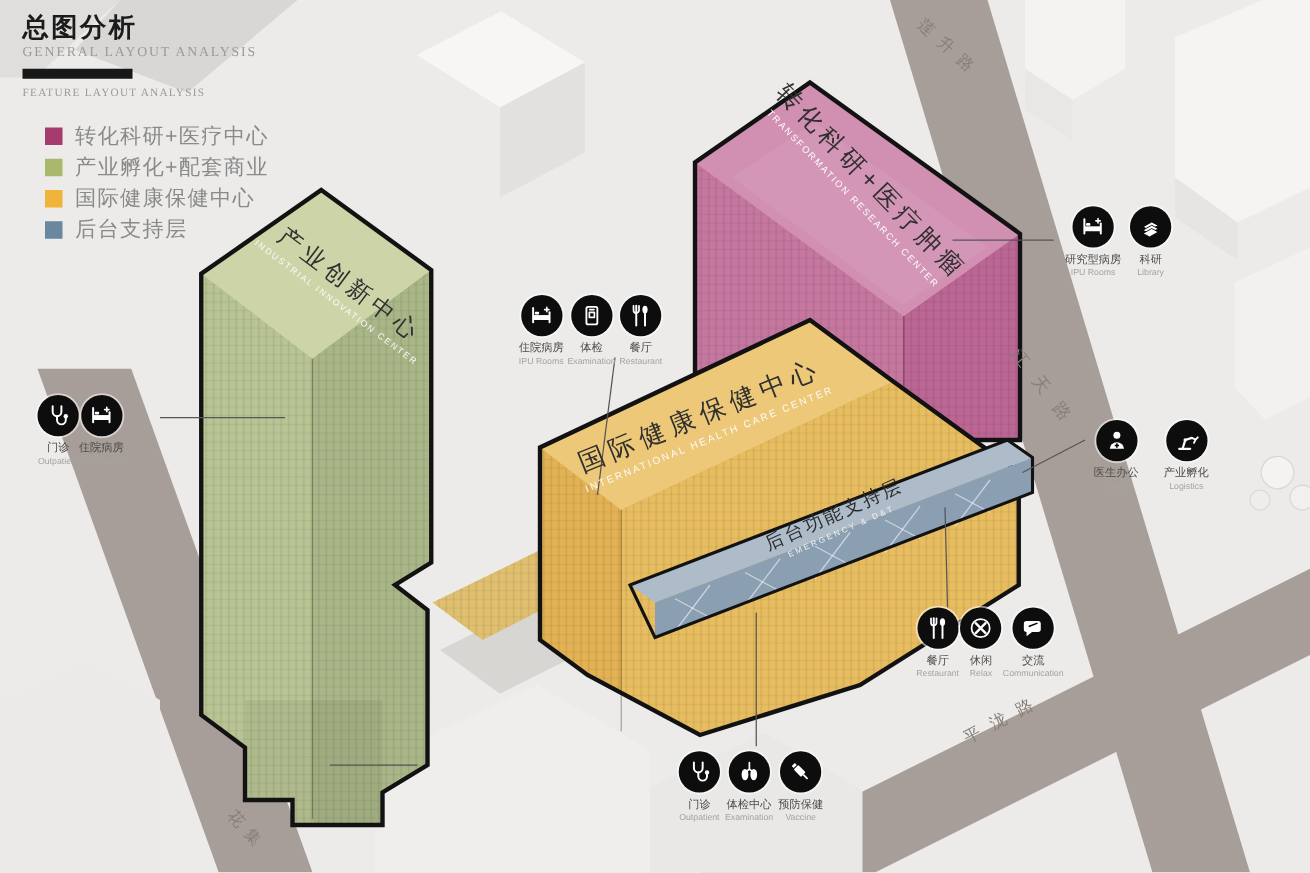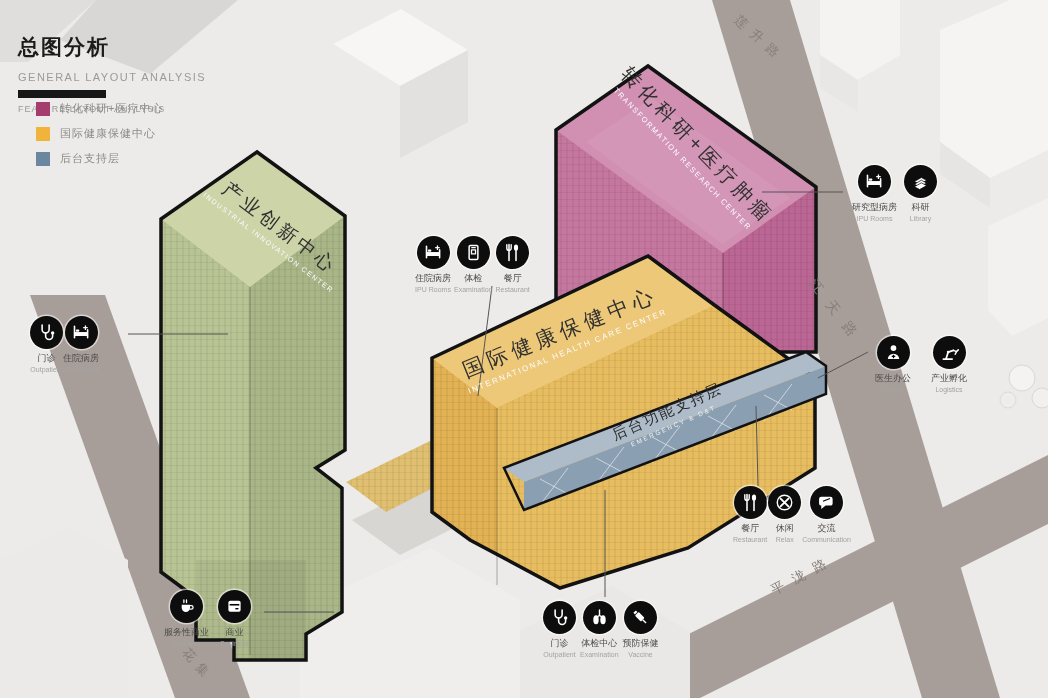--- a/index.html
+++ b/index.html
@@ -1,29 +1,29 @@
 <!DOCTYPE html>
 <html><head>
 <meta charset="utf-8">
 <style>
   html,body{margin:0;padding:0;background:#ecebe9;font-family:"Liberation Sans",sans-serif;}
   #stage{position:relative;width:1048px;height:698px;overflow:hidden;background:#ecebe9;}
   #scene{position:absolute;left:0;top:0;}
   
-  .hdr{position:absolute;left:18px;top:33px;z-index:30;}
+  .hdr{position:absolute;left:18px;top:8px;z-index:30;font-family:Liberation Serif, serif;}
   .hdr-zh{font-size:21px;font-weight:bold;color:#1b1b1b;letter-spacing:2px;}
-  .hdr-en{font-size:11px;color:#9a9a9a;letter-spacing:1.5px;margin-top:10px;text-align:right;}
+  .hdr-en{font-size:11px;color:#9a9a9a;letter-spacing:1.5px;margin-top:0;text-align:right;}
   .hdr-bar{width:88px;height:8px;background:#171717;margin:7px 0 6px 0;}
   .sub-zh{font-size:12px;font-weight:bold;color:#1b1b1b;letter-spacing:1px;}
   .sub-en{font-size:9px;color:#9a9a9a;letter-spacing:1px;margin-top:3px;}
   
   .legend{position:absolute;left:36px;top:96px;z-index:30;}
   .legend-row{display:flex;align-items:center;height:25px;}
   .legend-swatch{width:14px;height:14px;margin-right:10px;flex:0 0 auto;}
-  .legend-label{font-size:11px;color:#8a8a8a;letter-spacing:1px;white-space:nowrap;}
+  .legend-label{font-size:17px;color:#8a8a8a;letter-spacing:1px;white-space:nowrap;}
   
   .blab{position:absolute;z-index:20;text-align:center;pointer-events:none;}
   .blab .zh{color:#303030;white-space:nowrap;}
   .blab .en{color:#fbfbfb;white-space:nowrap;margin-top:2px;}
   #lab-green{left:167px;top:214px;width:220px;transform:rotate(37deg);}
   #lab-green .zh{font-size:19px;letter-spacing:4px;}
   #lab-green .en{font-size:7px;letter-spacing:1.6px;}
   #lab-pink{left:578px;top:130px;width:230px;transform:rotate(46deg);}
   #lab-pink .zh{font-size:20px;letter-spacing:4px;}
   #lab-pink .en{font-size:7.5px;letter-spacing:1.6px;}
@@ -179,20 +179,24 @@
     <div class="hdr-bar"></div>
     <div class="sub-en">FEATURE LAYOUT ANALYSIS</div>
   </div>
 
   <div class="legend">
       <div class="legend-row">
         <span class="legend-swatch" style="background: rgb(166, 60, 110);"></span>
         <span class="legend-label">转化科研+医疗中心</span>
       </div>
       <div class="legend-row">
+        <span class="legend-swatch" style="background: rgb(168, 185, 109);"></span>
+        <span class="legend-label">产业孵化+配套商业</span>
+      </div>
+      <div class="legend-row">
         <span class="legend-swatch" style="background: rgb(241, 180, 58);"></span>
         <span class="legend-label">国际健康保健中心</span>
       </div>
       <div class="legend-row">
         <span class="legend-swatch" style="background: rgb(107, 135, 160);"></span>
         <span class="legend-label">后台支持层</span>
       </div>
     </div>
 
   <div class="blab" id="lab-green">
@@ -398,37 +402,13 @@
               <rect x="10" y="2.5" width="4" height="2.5" fill="#fff"></rect>
               <rect x="9" y="6" width="6" height="9.5" rx="1" fill="#fff"></rect>
               <path d="M12 15.5v5.5" stroke="#fff" stroke-width="1.6"></path>
             </g>
           </svg>
         </div>
         <div class="icon-zh">预防保健</div>
         <div class="icon-en">Vaccine</div>
       </div>
     </div>
-  <div class="igroup" style="left:164px;top:590px;gap:9px;">
-      <div class="icon-item">
-        <div class="icon-circle">
-          <svg viewBox="0 0 24 24">
-            <path d="M6.5 10h9.5v3.5a4.75 4.75 0 0 1-9.5 0z" fill="#fff"></path>
-            <path d="M16 11h1.5a2 2 0 0 1 0 4h-1.7" stroke="#fff" fill="none" stroke-linecap="round" stroke-linejoin="round" stroke-width="1.5"></path>
-            <path d="M9 4.5v3 M12 4.5v3" stroke="#fff" fill="none" stroke-linecap="round" stroke-linejoin="round" stroke-width="1.5"></path>
-          </svg>
-        </div>
-        <div class="icon-zh">服务性商业</div>
-        <div class="icon-en">Business</div>
-      </div>
-      <div class="icon-item">
-        <div class="icon-circle">
-          <svg viewBox="0 0 24 24">
-            <rect x="5" y="5.5" width="14" height="12.5" rx="2" fill="#fff"></rect>
-            <path d="M6.5 10h11" stroke="#000" stroke-width="1.8"></path>
-            <path d="M13 14.5h3.5" stroke="#000" stroke-width="1.6"></path>
-          </svg>
-        </div>
-        <div class="icon-zh">商业</div>
-        <div class="icon-en">Business</div>
-      </div>
-    </div>
 </div>
 
 </body></html>

